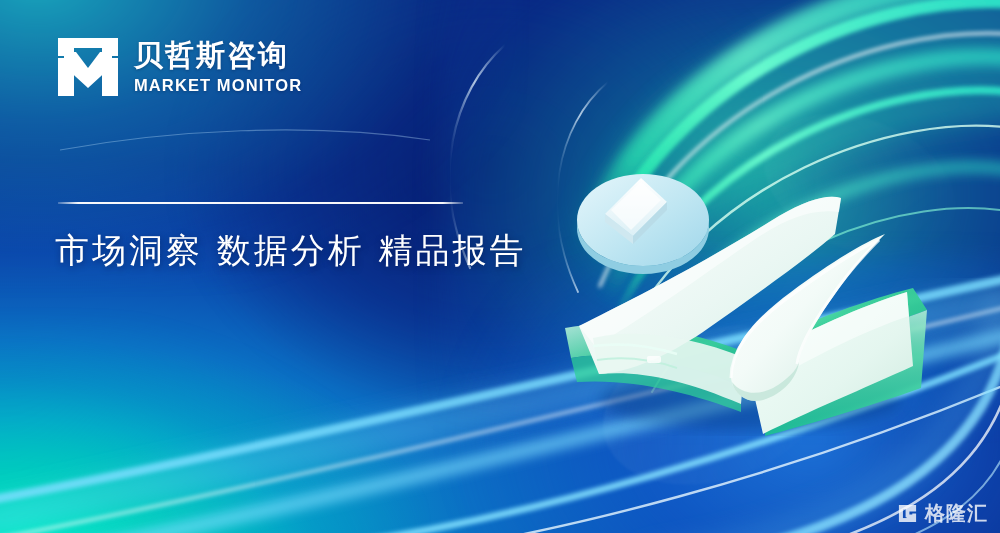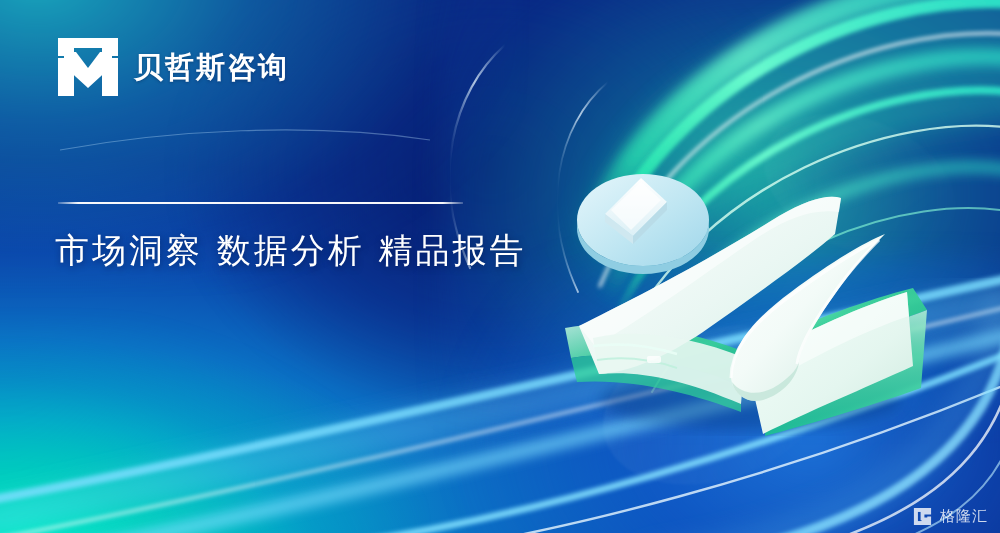--- a/index.html
+++ b/index.html
@@ -60,21 +60,21 @@
     font-family:"DejaVu Sans","Liberation Sans",sans-serif;
     text-shadow:1px 2px 6px rgba(2,16,58,.50);white-space:nowrap;}
 
   
   .book{position:absolute;left:535px;top:150px;width:420px;height:290px;}
   .book svg{width:100%;height:100%;overflow:visible;}
 
   
   .watermark{position:absolute;right:12px;bottom:6px;display:flex;align-items:center;gap:7px;opacity:.80;}
   .wm-mark{width:21px;height:21px;flex:none;}
-  .wm-text{color:#ffffff;font-size:15px;font-weight:400;letter-spacing:1px;
+  .wm-text{color:#ffffff;font-size:20px;font-weight:700;letter-spacing:1px;
     font-family:"DejaVu Sans","Liberation Sans",sans-serif;}
 </style>
 </head>
 <body>
 
 <div class="stage">
 
   <div class="bg-base"></div>
   <div class="bg-deep"></div>
   <div class="bg-topleft"></div>
@@ -174,20 +174,21 @@
 
         <path d="M46,22 L62,22 L62,60 L46,60 Z" fill="#ffffff"></path>
 
         <path d="M8,16 L20,16 L32,32 L44,16 L56,16 L56,30 L32,52 L8,30 Z" fill="#ffffff"></path>
 
         <path d="M13,17.5 L32,42 L51,17.5 L51,15 L13,15 Z" fill="none"></path>
       </svg>
     </div>
     <div class="logo-text">
       <div class="logo-cn">贝哲斯咨询</div>
+      <div class="logo-en">MARKET MONITOR</div>
     </div>
   </div>
 
   <div class="headline">
     <div class="rule"></div>
     <div class="subtitle">市场洞察 数据分析 精品报告</div>
   </div>
 
   <div class="book">
     <svg viewBox="0 0 420 290">

